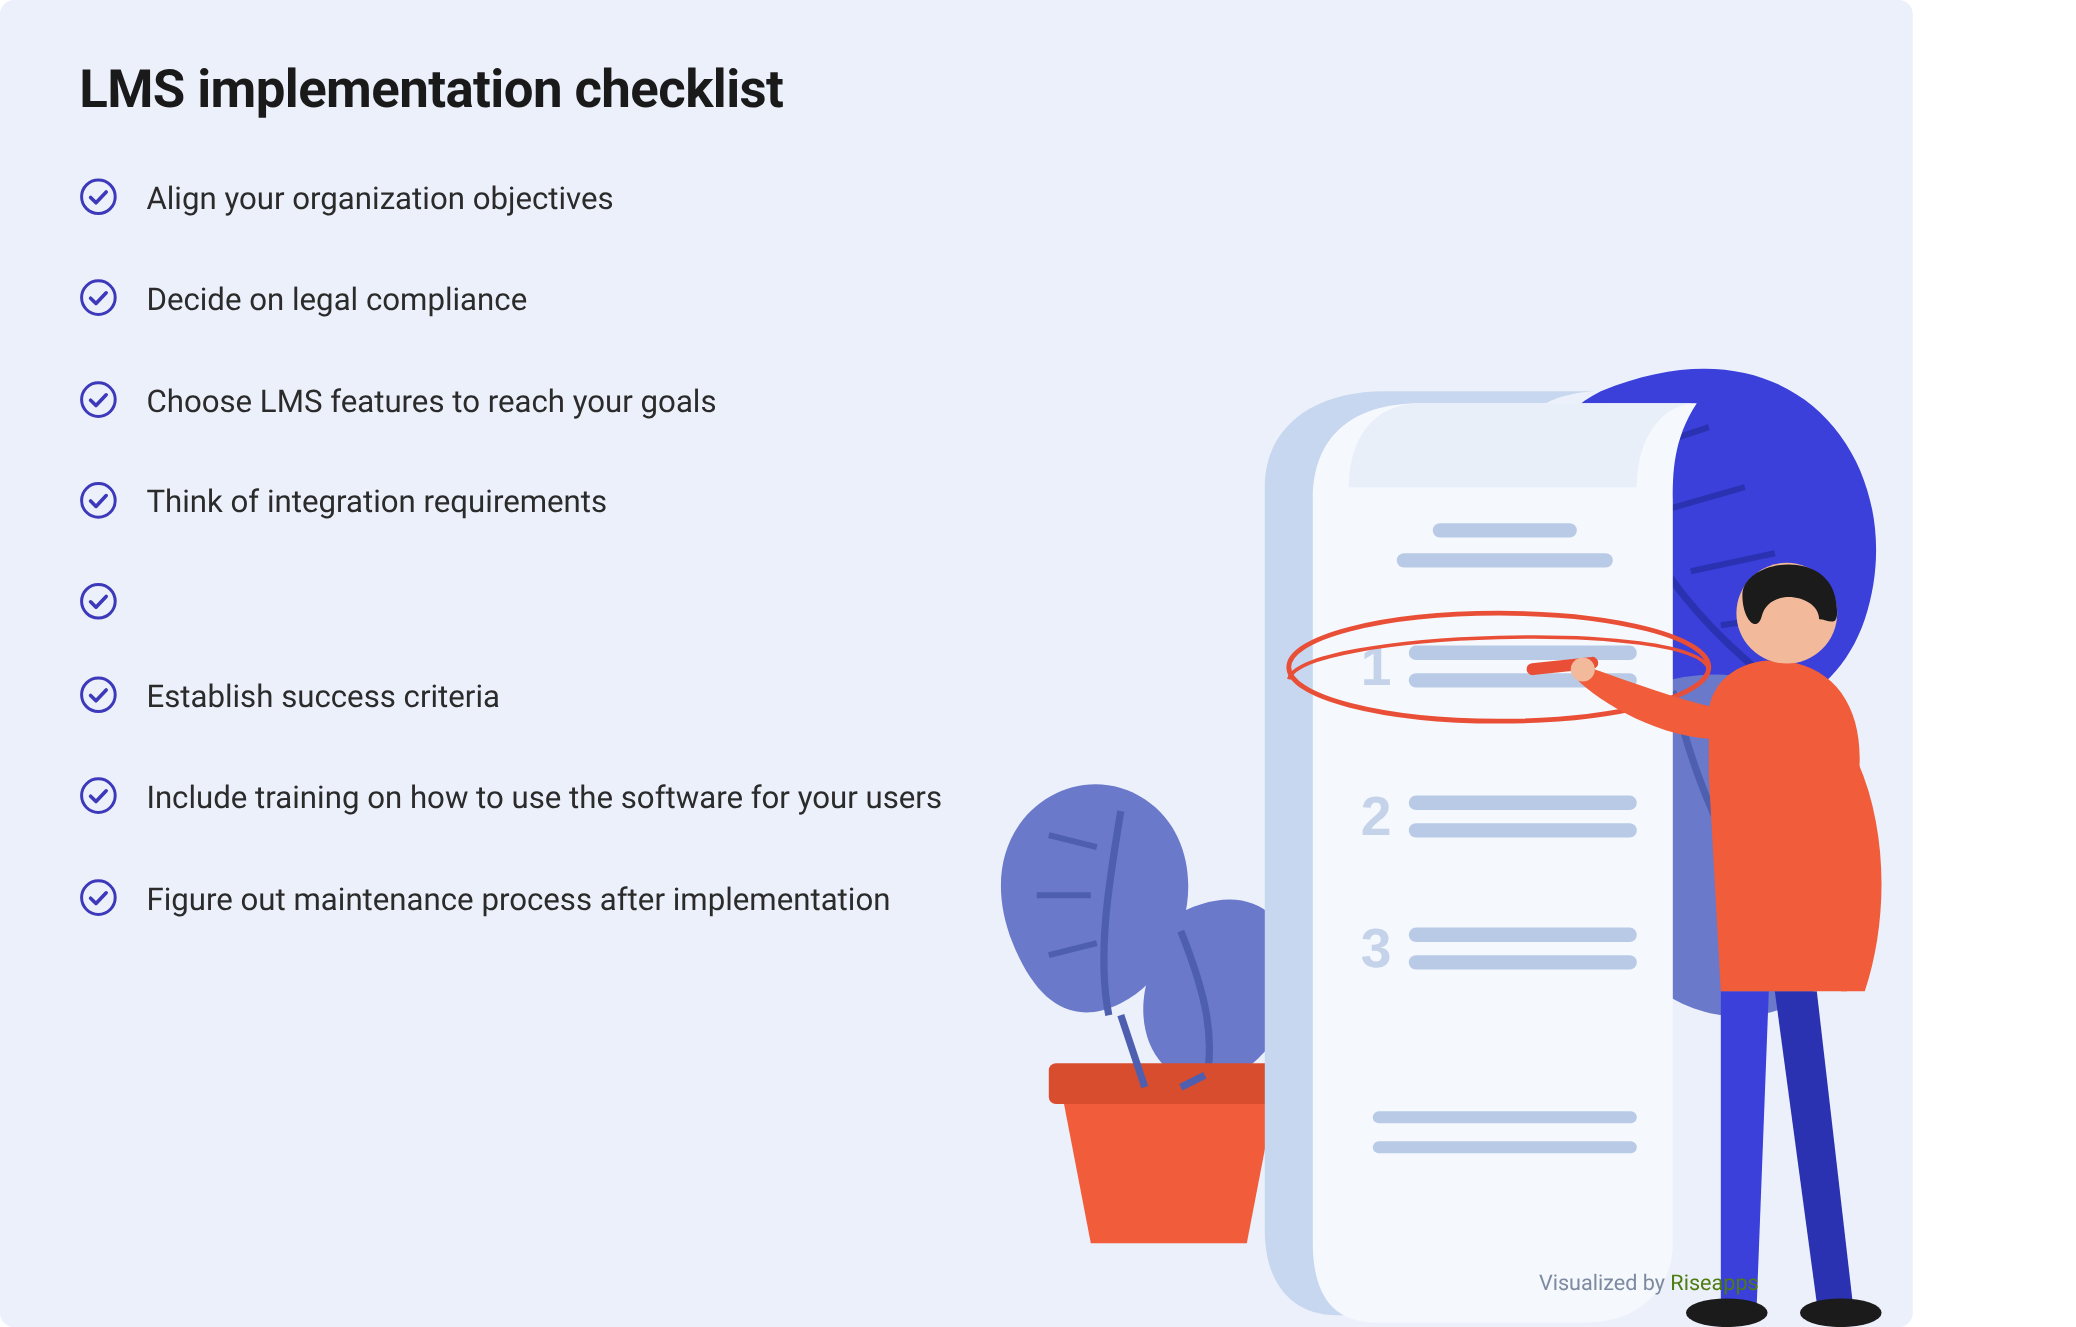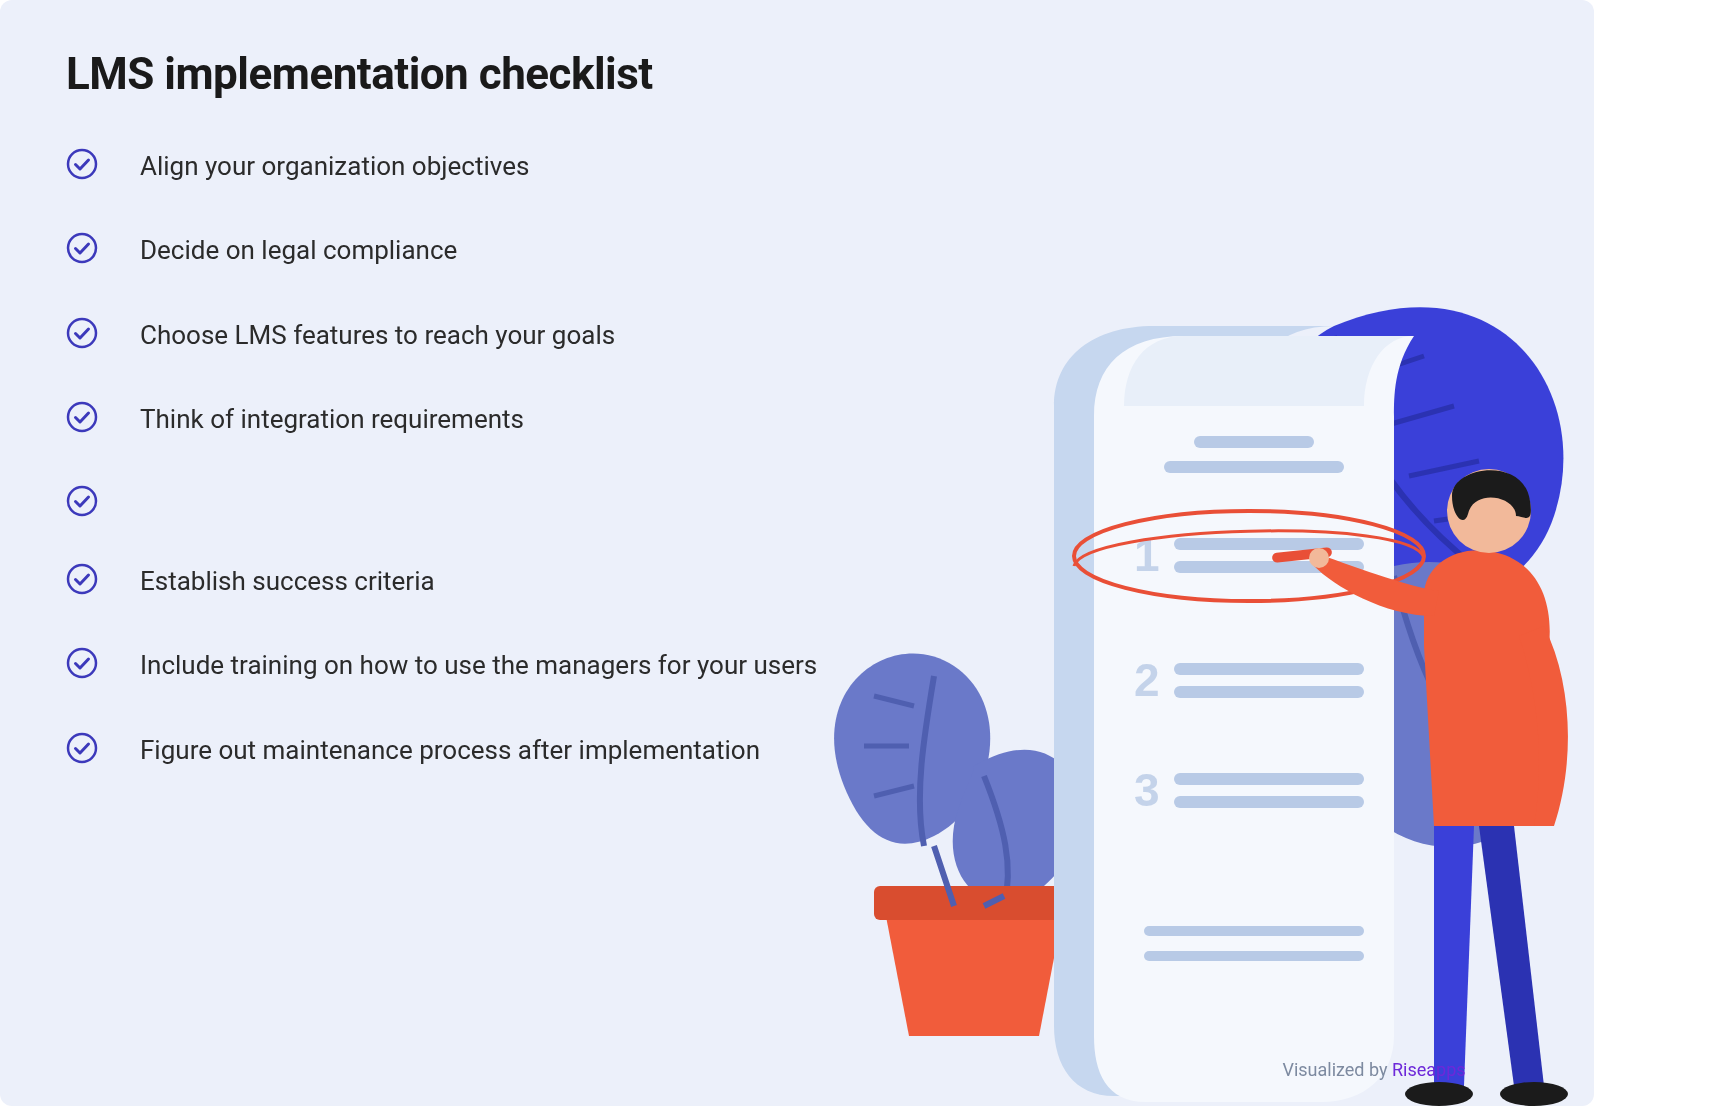--- a/index.html
+++ b/index.html
@@ -33,21 +33,21 @@
     letter-spacing: -0.5px;
   }
   .check-list {
     list-style: none;
     margin: 0;
     padding: 0;
   }
   .check-item {
     display: flex;
     align-items: flex-start;
-    gap: 42px;
+    gap: 24px;
     margin-bottom: 44px;
   }
   .check-icon {
     flex: 0 0 auto;
     width: 32px;
     height: 32px;
     margin-top: 2px;
   }
   .check-icon svg { display:block; }
   .check-text {
@@ -70,21 +70,21 @@
   .credit {
     position: absolute;
     left: 50%;
     transform: translateX(-50%);
     bottom: 26px;
     width: 260px;
     text-align: center;
     font-size: 18px;
     color: #7d8aa0;
   }
-  .credit .brand { color: #6d28d9; }
+  .credit .brand { color: #4d7c0f; }
 </style>
 </head>
 <body>
 
 <div class="card">
 
   <div class="content">
     <h1 class="title">LMS implementation checklist</h1>
 
     <ul class="check-list">
@@ -142,21 +142,21 @@
         </span>
         <span class="check-text">Establish success criteria</span>
       </li>
       <li class="check-item">
         <span class="check-icon">
           <svg viewBox="0 0 32 32" width="32" height="32">
               <circle cx="16" cy="16" r="14" fill="none" stroke="#3c39bb" stroke-width="2.5"></circle>
               <path d="M9.5 16.5 L14 21 L22.5 12" fill="none" stroke="#3c39bb" stroke-width="3" stroke-linecap="round" stroke-linejoin="round"></path>
             </svg>
         </span>
-        <span class="check-text">Include training on how to use the managers for your users</span>
+        <span class="check-text">Include training on how to use the software for your users</span>
       </li>
       <li class="check-item">
         <span class="check-icon">
           <svg viewBox="0 0 32 32" width="32" height="32">
               <circle cx="16" cy="16" r="14" fill="none" stroke="#3c39bb" stroke-width="2.5"></circle>
               <path d="M9.5 16.5 L14 21 L22.5 12" fill="none" stroke="#3c39bb" stroke-width="3" stroke-linecap="round" stroke-linejoin="round"></path>
             </svg>
         </span>
         <span class="check-text">Figure out maintenance process after implementation</span>
       </li>

